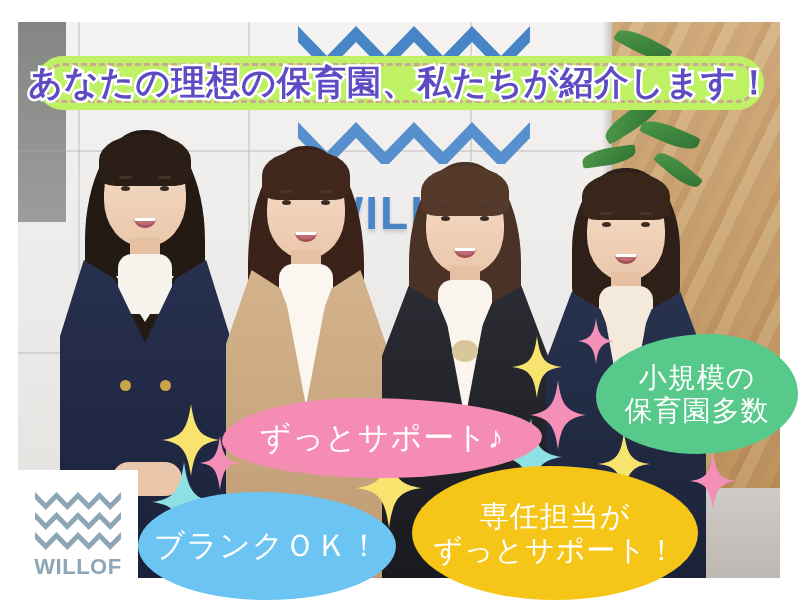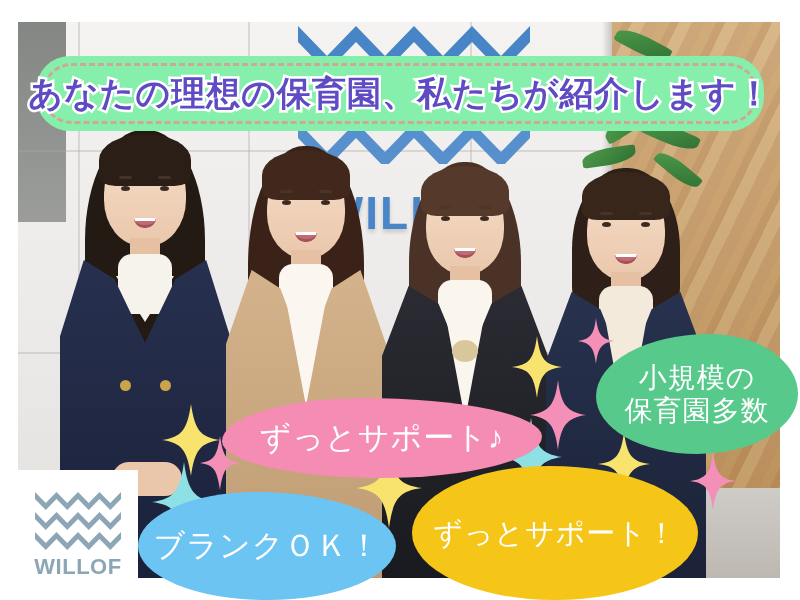--- a/index.html
+++ b/index.html
@@ -113,22 +113,22 @@
     position:absolute; left:50%; transform:translateX(-50%);
     border-radius:22px 22px 0 0;
   }
   .blouse {
     position:absolute; left:50%; transform:translateX(-50%);
     width:54px; border-radius:14px 14px 0 0;
   }
 
   
   .banner {
-    position:absolute; left:36px; top:56px; width:728px; height:75px;
-    background:#86efac; border-radius:34px;
+    position:absolute; left:36px; top:56px; width:728px; height:54px;
+    background:#bef264; border-radius:34px;
     display:flex; align-items:center; justify-content:center;
   }
   .banner::after{
     content:""; position:absolute; left:7px; top:7px; right:7px; bottom:7px;
     border:3px dashed #CFA895; border-radius:28px; pointer-events:none;
   }
   .banner-text {
     position:relative; z-index:2;
     font-size:34px; font-weight:700; letter-spacing:1px;
     color:#5F4BC4;
@@ -386,20 +386,21 @@
   <div class="bubble b-pink">
     <span>ずっとサポート♪</span>
   </div>
 
   <div class="bubble b-blue">
     <span>ブランクＯＫ！</span>
   </div>
 
   <div class="bubble b-yellow">
     <div>
+      <span>専任担当が</span>
       <span>ずっとサポート！</span>
     </div>
   </div>
 
   <div class="banner">
     <div class="banner-text">あなたの理想の保育園、私たちが紹介します！</div>
   </div>
 
   <div class="logo-box">
     <div class="logo-marks">

